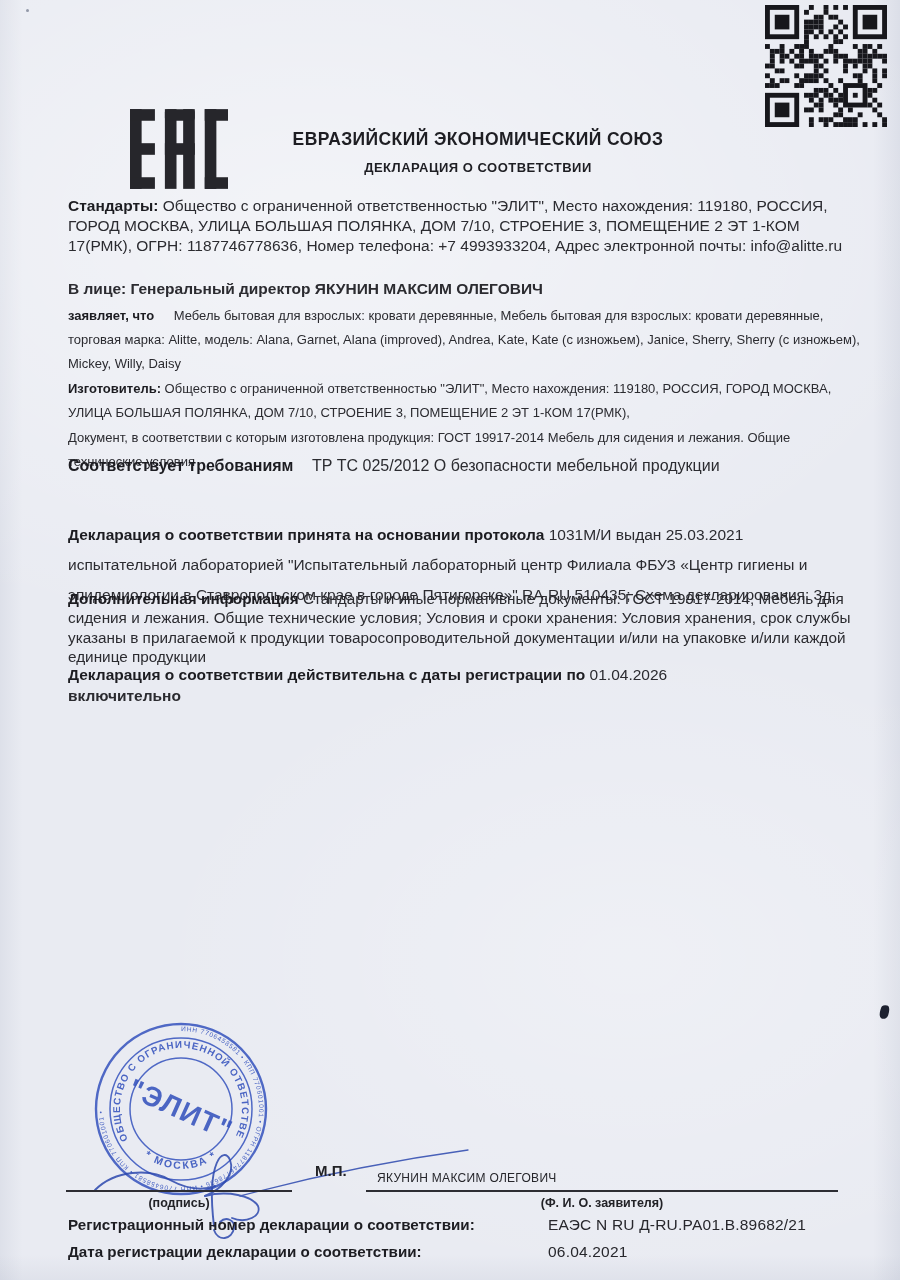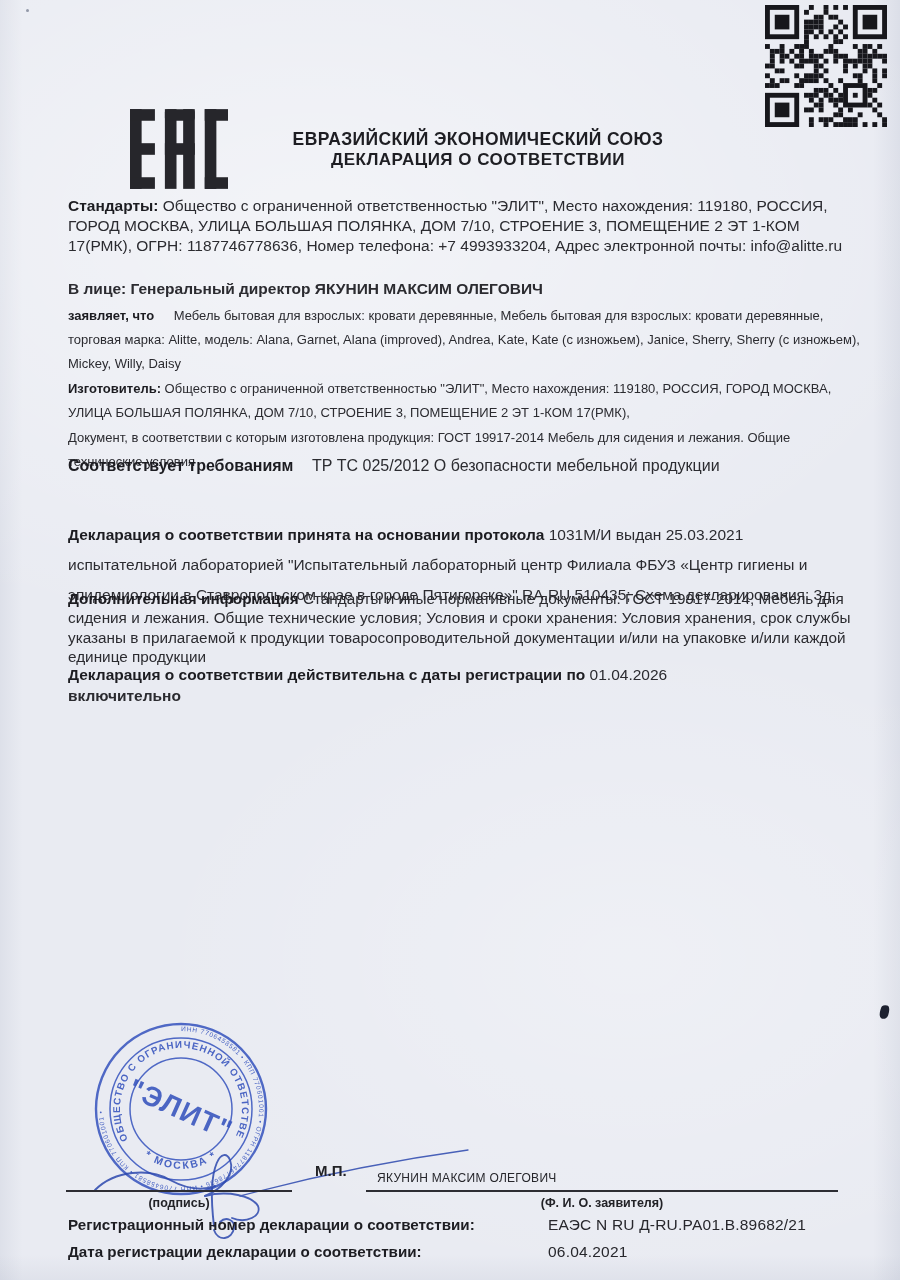--- a/index.html
+++ b/index.html
@@ -9,21 +9,21 @@
     background:
       radial-gradient(1100px 700px at 35% 18%, rgba(255,255,255,.45), rgba(255,255,255,0) 60%),
       radial-gradient(900px 600px at 70% 75%, rgba(255,255,255,.25), rgba(255,255,255,0) 55%),
       linear-gradient(90deg, rgba(135,145,170,.12), rgba(135,145,170,0) 2.5%, rgba(135,145,170,0) 97%, rgba(135,145,170,.14)),
       linear-gradient(0deg, rgba(135,145,170,.10), rgba(135,145,170,0) 2%),
       #e9ebf2;
   }
   .abs{position:absolute;}
   .title{left:56px;width:844px;text-align:center;font-weight:bold;color:#1e1e23;}
   .t1{top:129px;font-size:17.5px;letter-spacing:.4px;}
-  .t2{top:150px;font-size:17px;letter-spacing:.5px;}
+  .t2{top:160px;font-size:13px;letter-spacing:.5px;}
   .para{left:68px;width:786px;font-size:15.5px;line-height:20px;}
   .para b{color:#1c1c21;}
   .p-applicant{top:196px;}
   .p-inperson{top:279px;font-weight:bold;}
   .p-inperson .val{font-weight:bold;}
   .p-small{top:304px;width:800px;font-size:13px;line-height:24px;}
   .p-small p{margin:0 0 1px 0;}
   .lbl-gap{margin-right:16px;}
   .p-compliance{top:456px;font-size:16px;}
   .p-compliance b{margin-right:14px;}

